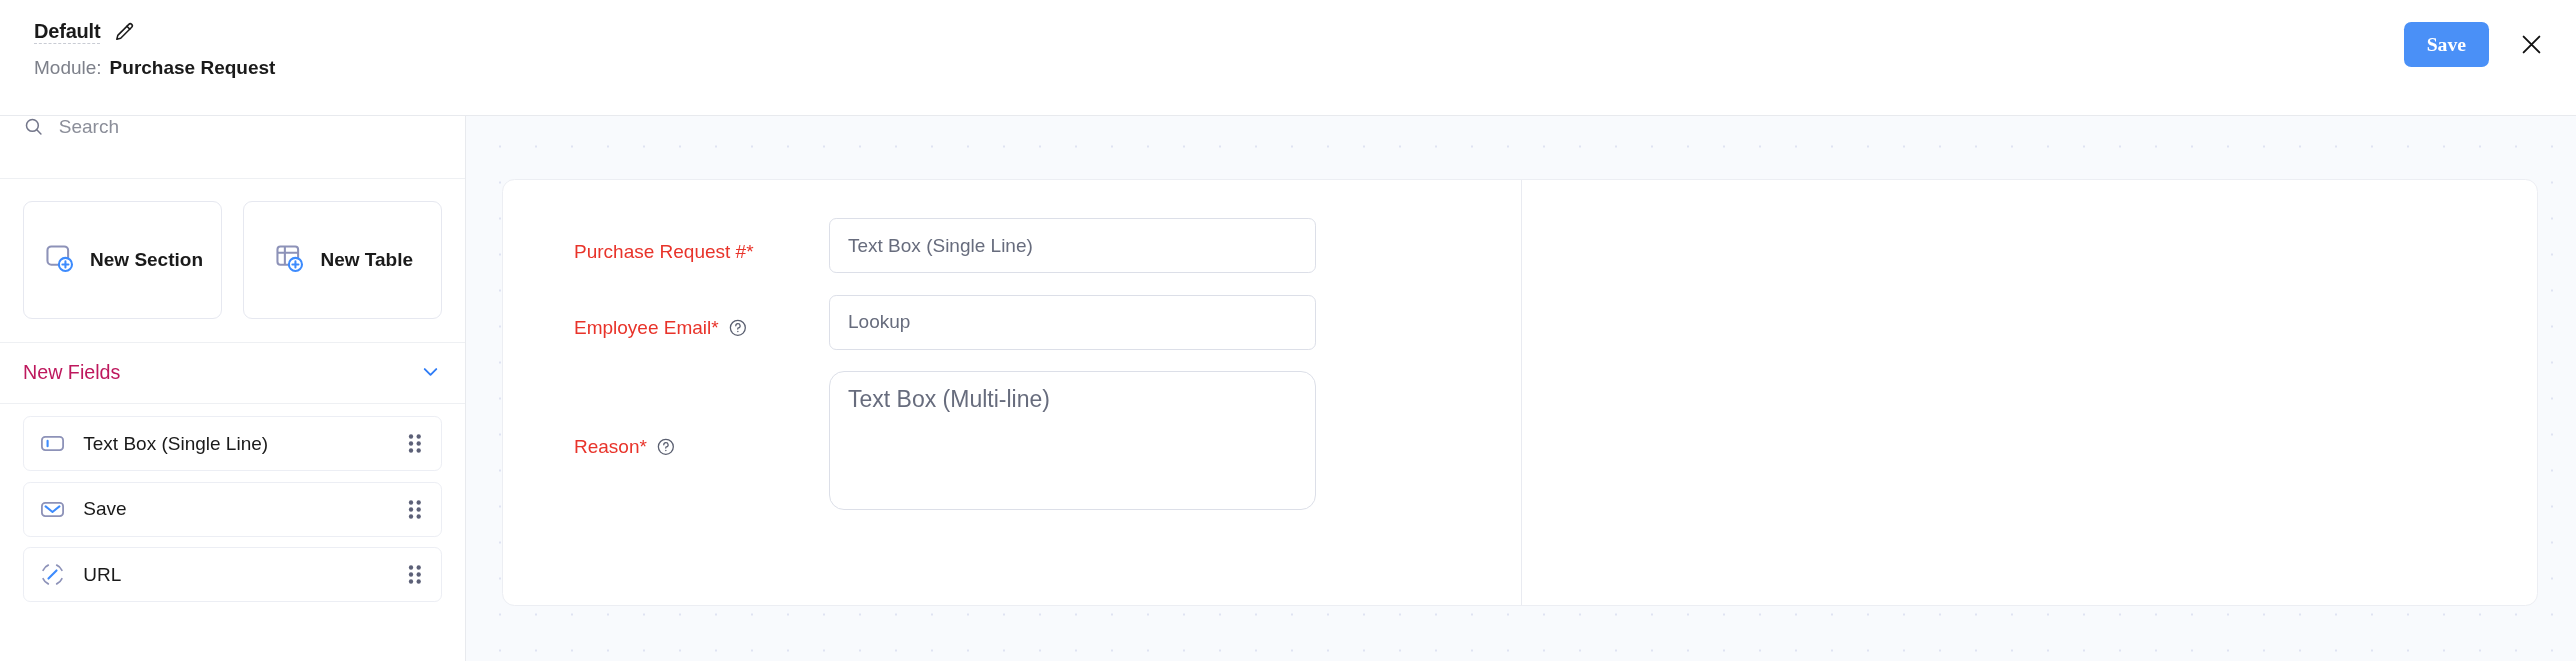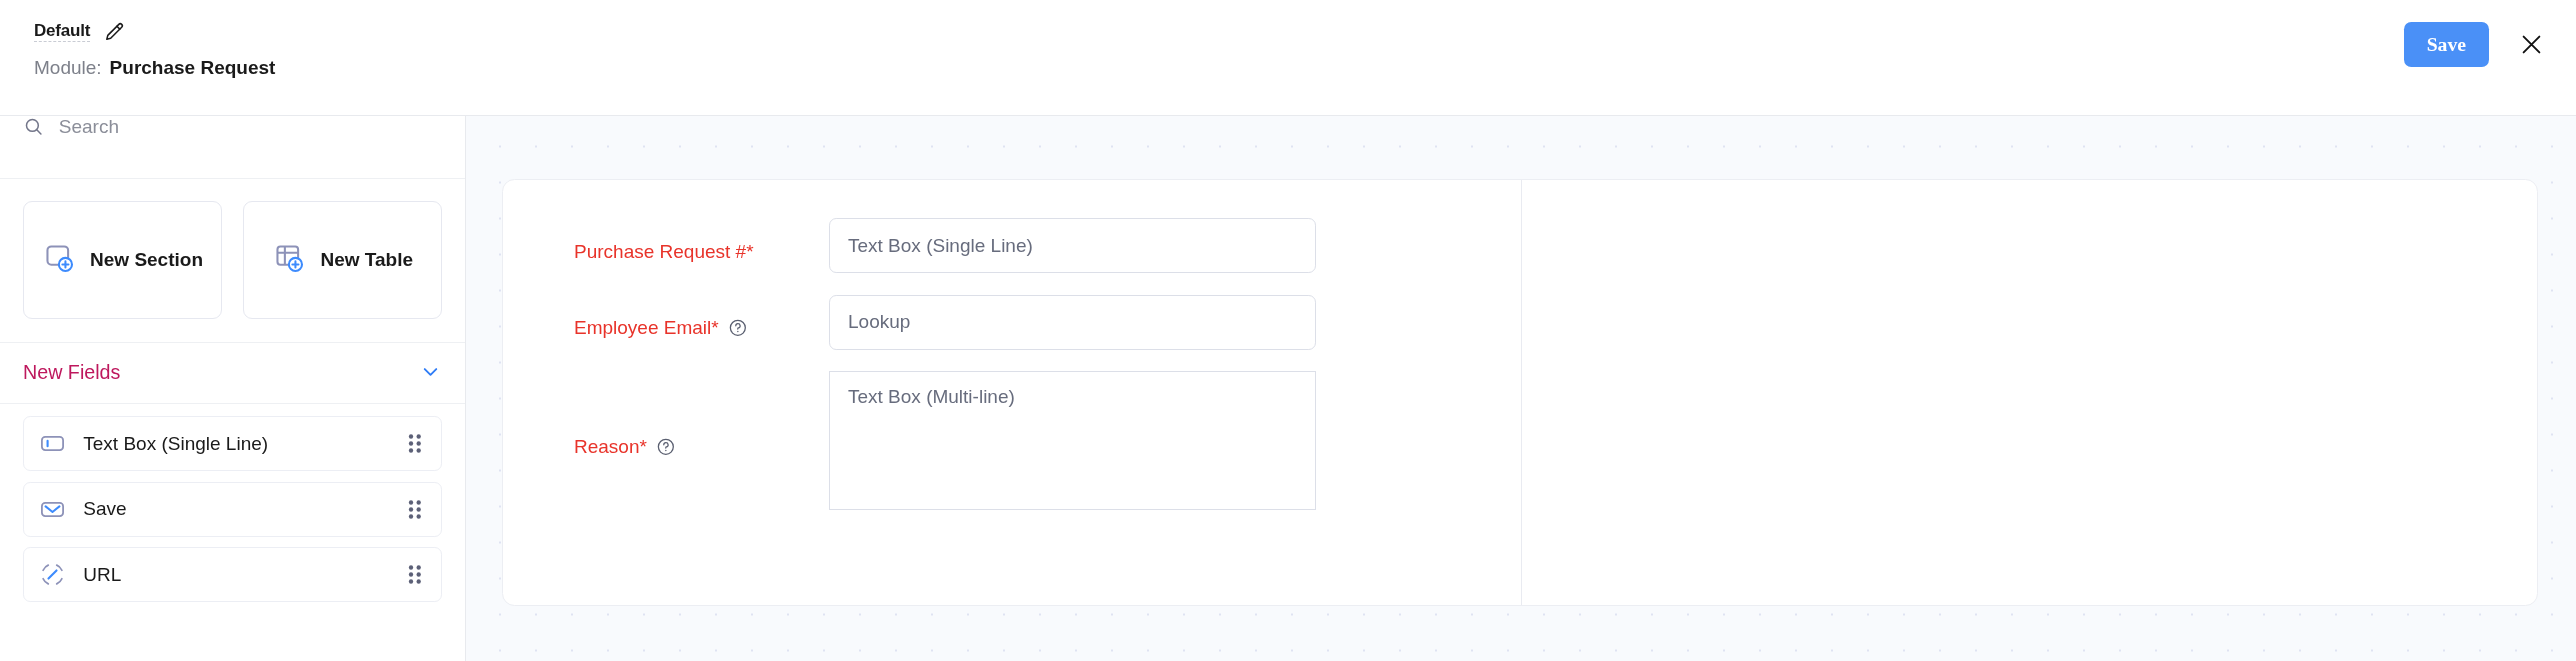--- a/index.html
+++ b/index.html
@@ -12,21 +12,21 @@
   .app { position: relative; width: 2576px; height: 662px; background:#fff; }
 
   
   .header {
     position: absolute; left:0; top:0; width:2576px; height:116px;
     background:#ffffff; border-bottom:0.9px solid #e8eaee;
   }
   .header-left { position:absolute; left:34px; top:19.7px; }
   .title-row { display:flex; align-items:center; gap:12.5px; }
   .title-text {
-    font-size:17px; font-weight:700; color:#1a1a1a; letter-spacing:-0.2px;
+    font-size:20px; font-weight:700; color:#1a1a1a; letter-spacing:-0.2px;
     border-bottom:0.9px dashed #c9ccd4; padding-bottom:0.9px; line-height:1.1;
   }
   .pencil-icon { display:block; width:23px; height:23px; margin-top:1.8px; }
   .module-row { display:flex; align-items:baseline; gap:8px; margin-top:12.5px; }
   .module-label { font-size:19px; color:#7d808a; font-weight:400; }
   .module-value { font-size:19px; color:#1a1a1a; font-weight:700; }
 
   .header-right { position:absolute; right:30px; top:21.5px; display:flex; align-items:center; gap:27px; }
   .save-btn {
     background:#4a90f7; color:#ffffff; border:none; border-radius:7.2px;
@@ -96,22 +96,22 @@
   .form-label { font-size:19px; color:#e8332a; font-weight:400; white-space:nowrap; }
   .help-icon { width:19.7px; height:19.7px; display:block; cursor:pointer; flex:0 0 19.7px; }
 
   .form-input {
     width:487px; height:55px; border:0.9px solid #dcdfe8; border-radius:7.2px;
     background:#fff; font-size:19px; color:#676c7d; padding:0 18px;
     font-family:"Liberation Sans", sans-serif; outline:none;
   }
   .form-input::placeholder { color:#676c7d; opacity:1; }
   .form-textarea {
-    width:487px; height:139px; border:0.9px solid #dcdfe8; border-radius:0;
-    background:#fff; font-size:19px; color:#676c7d; padding:14.3px 18px;
+    width:487px; height:139px; border:0.9px solid #dcdfe8; border-radius:15px;
+    background:#fff; font-size:23px; color:#676c7d; padding:14.3px 18px;
     font-family:"Liberation Sans", sans-serif; outline:none; resize:none;
   }
   .form-textarea::placeholder { color:#676c7d; opacity:1; }
 </style>
 </head>
 <body>
 
 <div class="app">
 
   <div class="header">

